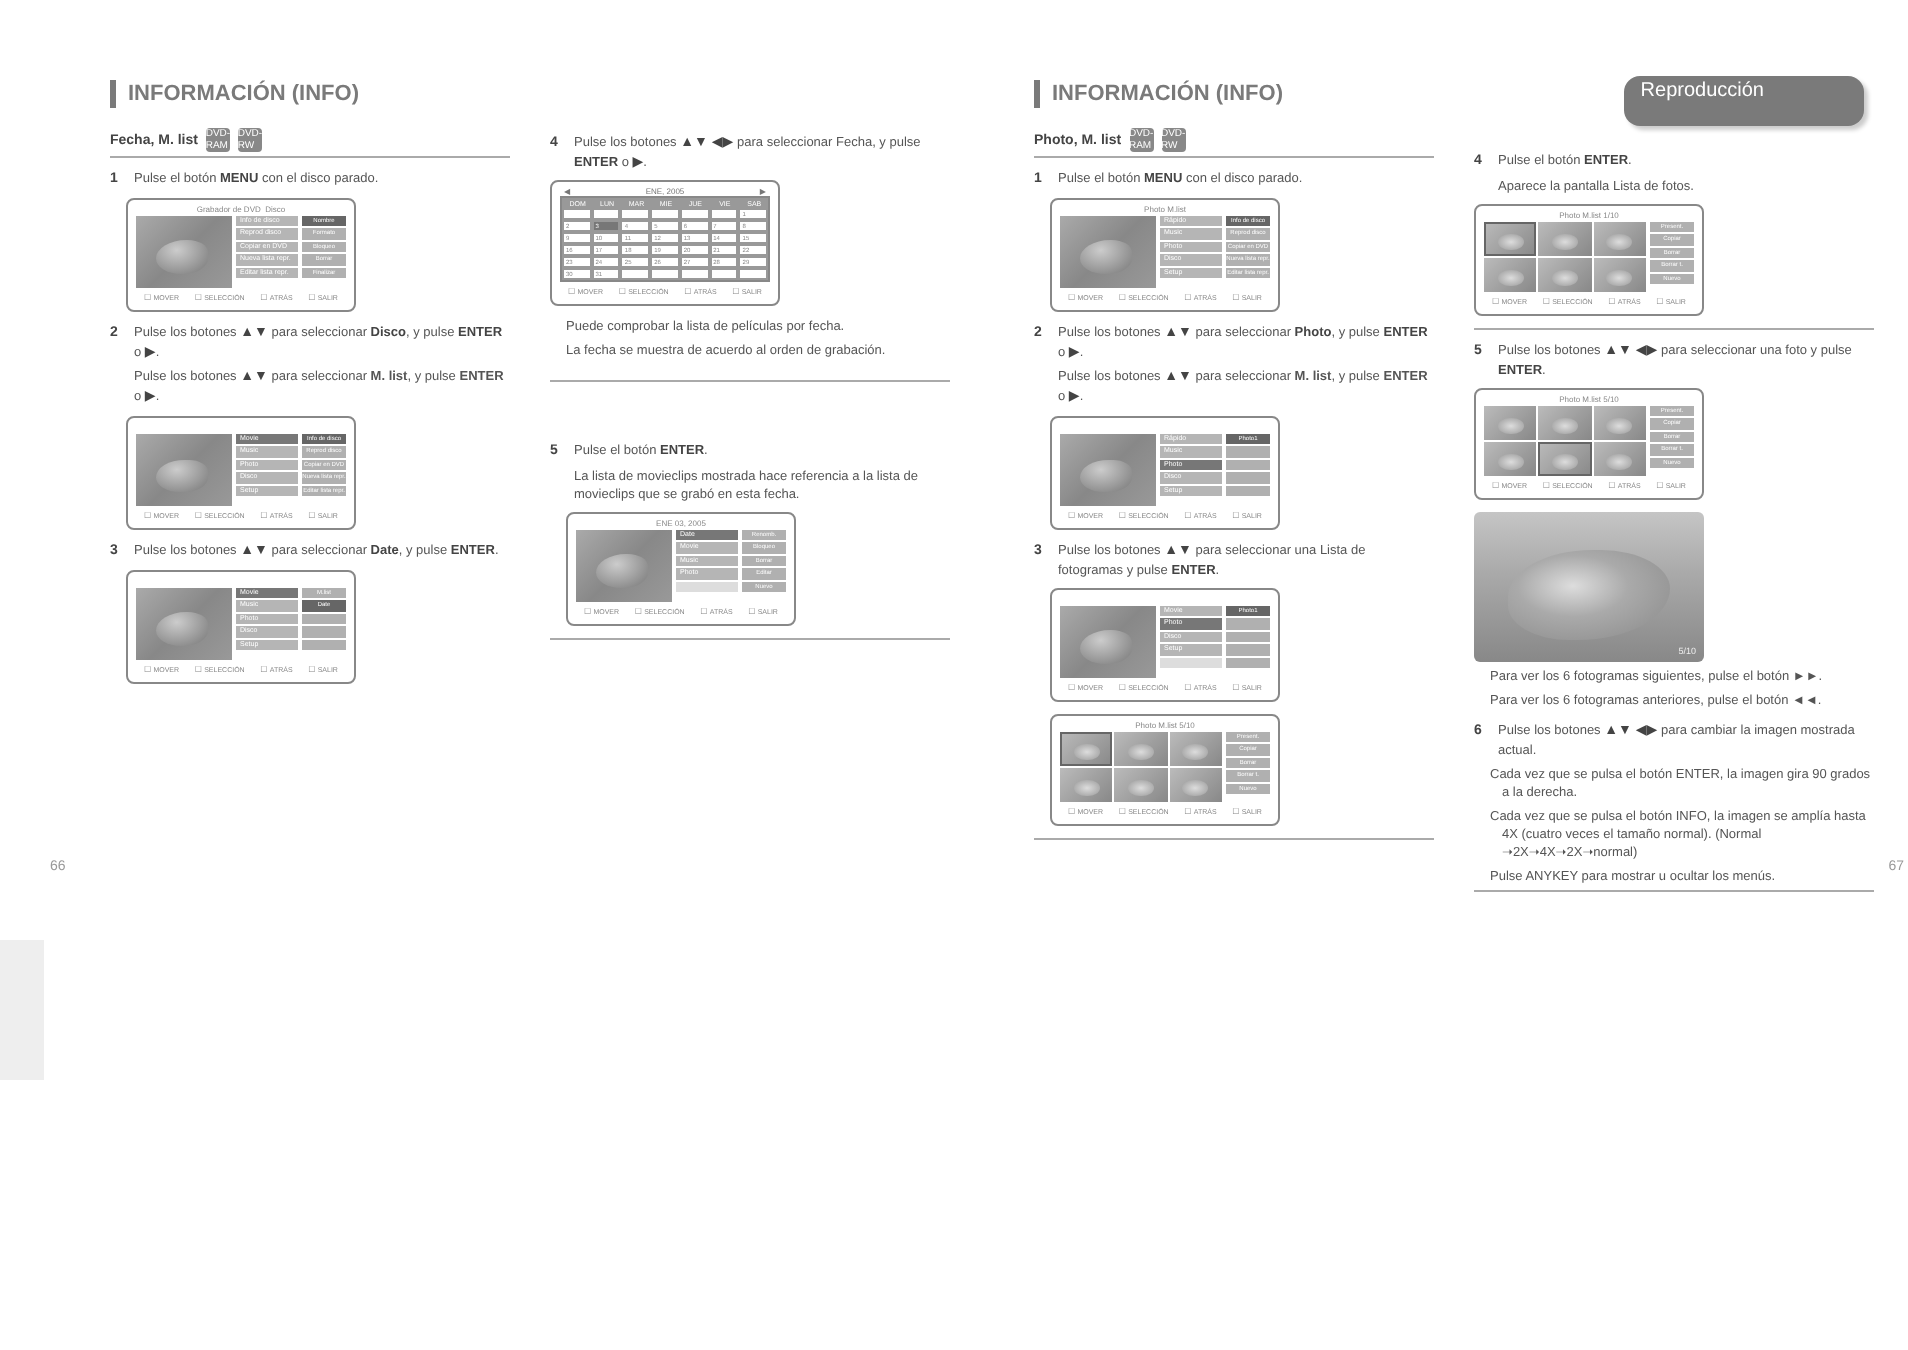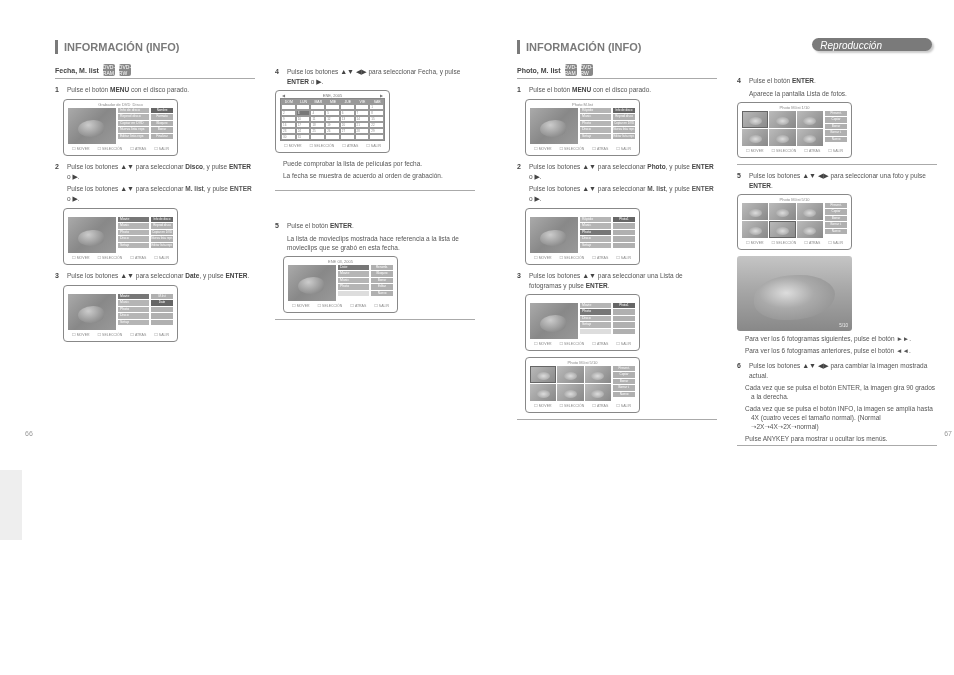--- a/index.html
+++ b/index.html
@@ -15,21 +15,21 @@
   }
   .spread { display: flex; gap: 42px; }
   .page { width: 430px; position: relative; }
   .cols { display: flex; gap: 20px; }
   .col { width: 200px; }
   
   .page-header { display: flex; align-items: center; gap: 6px; margin-bottom: 10px; }
   .vbar { width: 3px; height: 14px; background: #7a7a7a; }
   .page-title { font-size: 11px; font-weight: bold; color: #7a7a7a; }
   
-  .banner { background: #7a7a7a; color: #fff; font-size: 10px; padding: 2px 50px 0 8px; border-radius: 8px; white-space: nowrap; display: inline-block; box-shadow: 2px 2px 2px #ccc; font-style: italic; }
+  .banner { background: #7a7a7a; color: #fff; font-size: 10px; padding: 2px 50px 12px 8px; border-radius: 8px; white-space: nowrap; display: inline-block; box-shadow: 2px 2px 2px #ccc; }
   .banner-wrap { position: absolute; right: 5px; top: -2px; }
   .sect-head { display: flex; align-items: center; gap: 4px; }
   .sect-title { font-weight: bold; font-size: 7px; color: #444; }
   .icon-badge { display: inline-flex; width: 12px; height: 12px; background: #888; border-radius: 2px; color: #fff; font-size: 5px; align-items: center; justify-content: center; }
   
   .hr { border-top: 1px solid #aaa; margin: 2px 0 6px 0; }
   
   .step { display: flex; gap: 4px; margin: 3px 0; line-height: 1.4; }
   .step b { color: #444; }
   .num { font-weight: bold; color: #444; font-size: 7px; min-width: 8px; }

